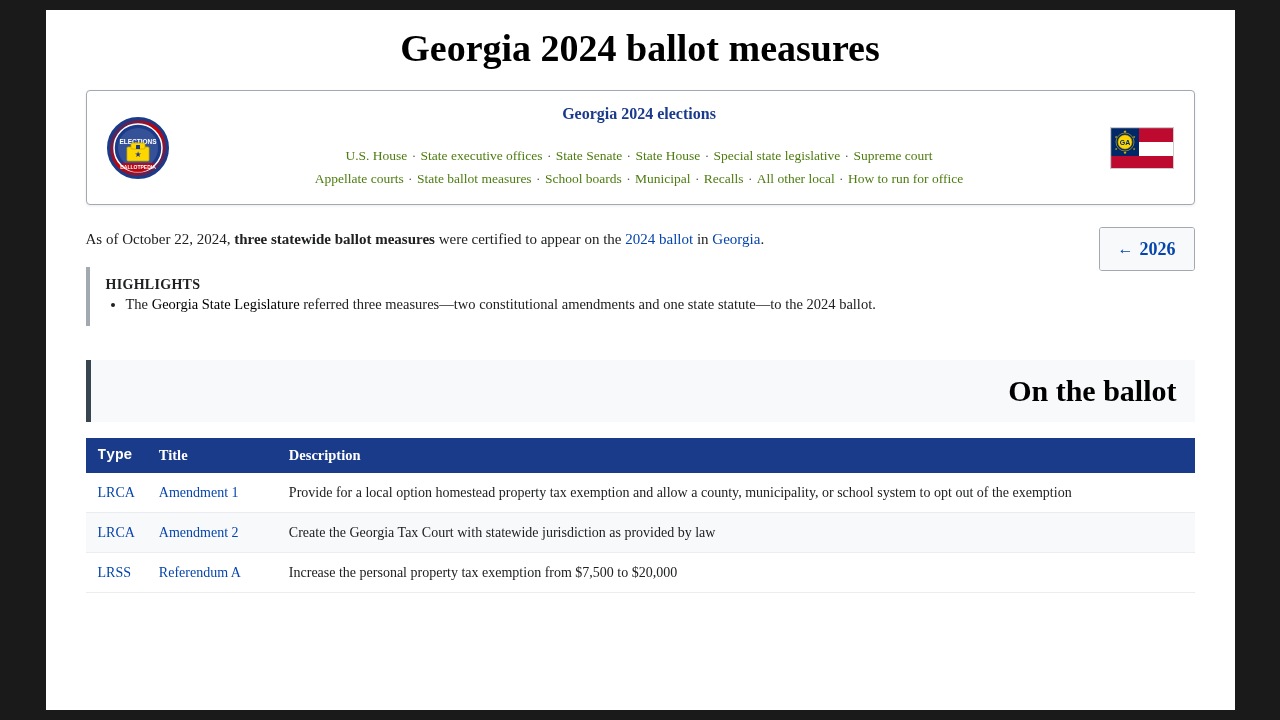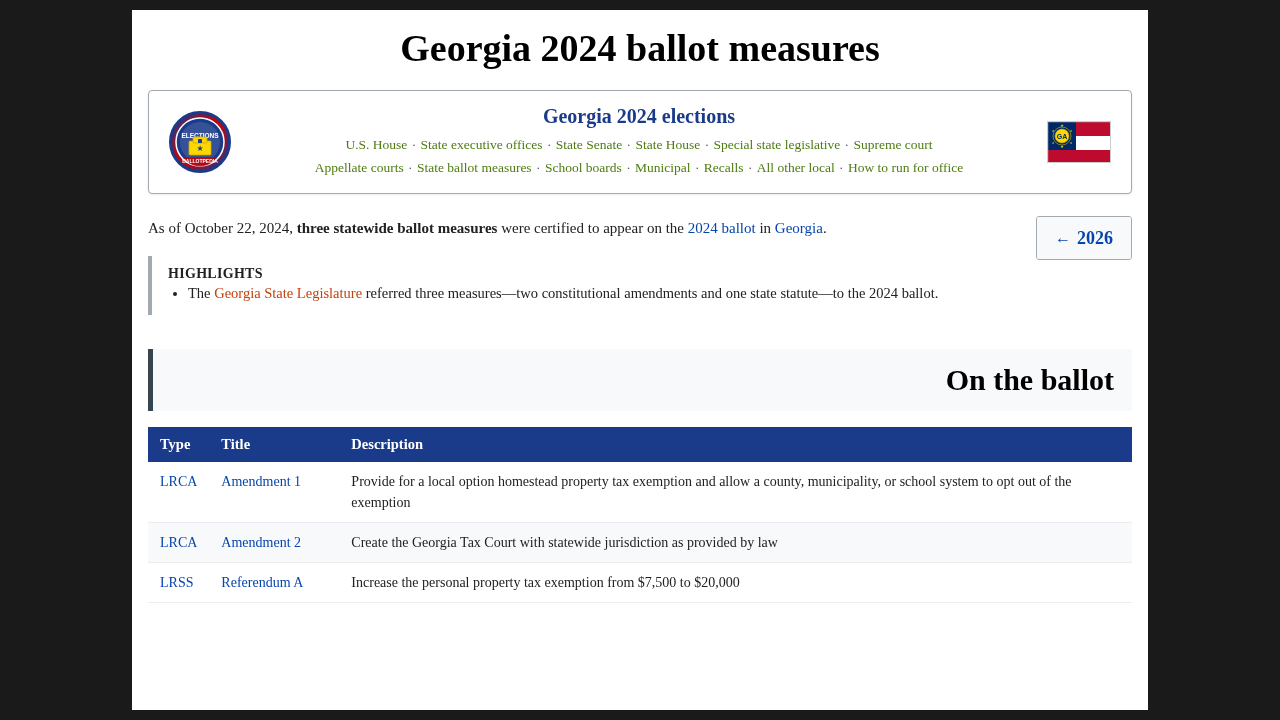--- a/index.html
+++ b/index.html
@@ -9,23 +9,23 @@
       font-size: 15px;
       color: #202122;
       display: flex;
       justify-content: center;
       align-items: flex-start;
       min-height: 720px;
       padding: 10px 20px;
     }
     .page-container {
       background: #fff;
-      width: 1016px;
+      width: 1189px;
       min-height: 700px;
-      padding: 16px 16px 24px;
+      padding: 16px 40px 24px;
     }
     .page-title {
       font-family: 'Linux Libertine', Georgia, serif;
       font-size: 38px;
       font-weight: bold;
       text-align: center;
       color: #000;
       margin-bottom: 18px;
       line-height: 1.2;
     }
@@ -57,23 +57,23 @@
       border: 3px solid #1a3a8a;
       position: relative;
       overflow: hidden;
     }
     .election-nav-content {
       flex: 1;
       text-align: center;
     }
     .election-nav-title {
       color: #1a3a8a;
-      font-size: 20px;
-      font-weight: bold;
-      margin-bottom: 6px;
+      font-size: 16px;
+      font-weight: bold;
+      margin-bottom: 22px;
       font-family: 'Linux Libertine', Georgia, serif;
     }
     .election-nav-links {
       font-size: 13.5px;
       line-height: 1.7;
       color: #202122;
     }
     .election-nav-links a {
       color: #4d7c0f;
       text-decoration: none;
@@ -145,21 +145,21 @@
       letter-spacing: 0.3px;
     }
     .highlights-box ul {
       padding-left: 20px;
     }
     .highlights-box li {
       font-size: 14.5px;
       line-height: 1.55;
       color: #202122;
     }
-    .highlights-box a { color: #c2410c; text-decoration: none; }
+    .highlights-box a { color: #000000; text-decoration: none; }
     
     .on-ballot-section {
       margin-top: 10px;
     }
     .section-header {
       background: #f8f9fa;
       border-left: 5px solid #36454f;
       padding: 14px 18px;
       margin-bottom: 16px;
       text-align: right;
@@ -186,21 +186,21 @@
     }
     .ballot-table td {
       padding: 9px 12px;
       border-bottom: 1px solid #eaecf0;
       vertical-align: top;
       line-height: 1.5;
       color: #202122;
     }
     .ballot-table tr:nth-child(even) td { background: #f8f9fa; }
     .ballot-table td a { color: #0645ad; text-decoration: none; }
-    .type-col { width: 60px; text-align: center; }
+    .type-col { width: 60px; text-align: center; font-family: Liberation Mono, monospace; }
     .title-col { width: 130px; }
     .ballot-table tbody tr td:first-child { }
   </style>
 </head>
 <body>
 
 <div class="page-container">
 
   <h1 class="page-title">Georgia 2024 ballot measures</h1>
 

